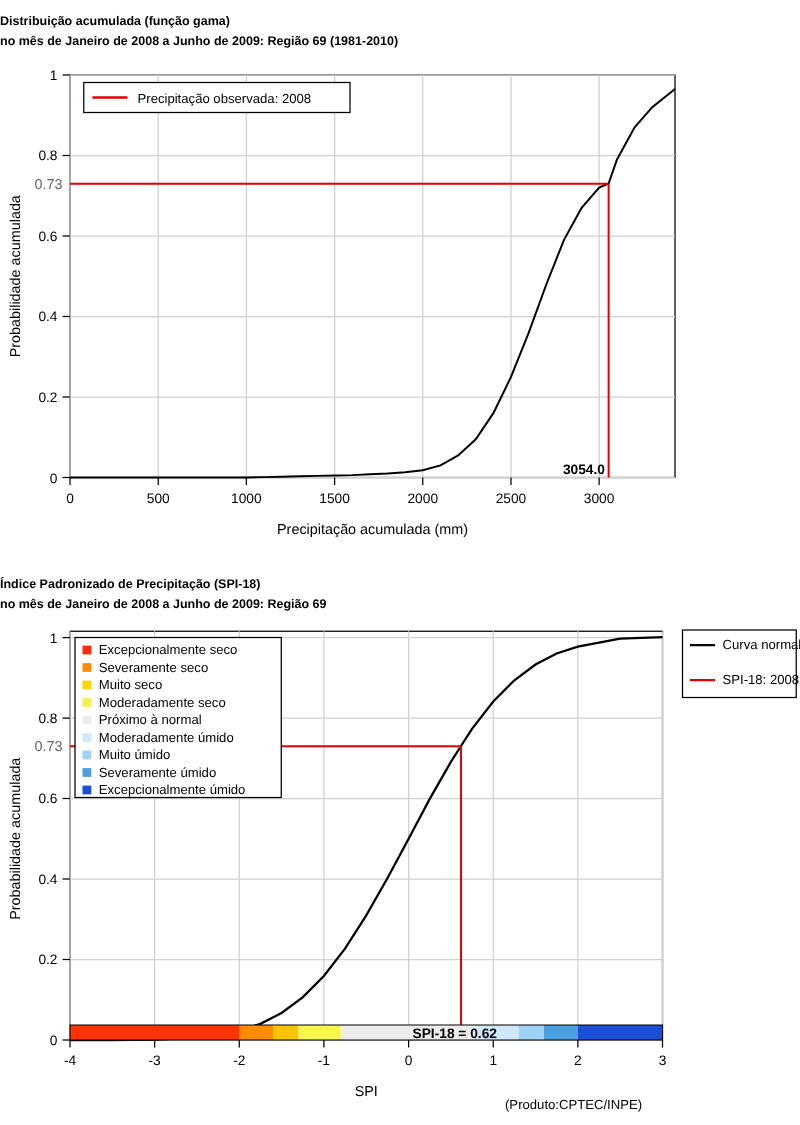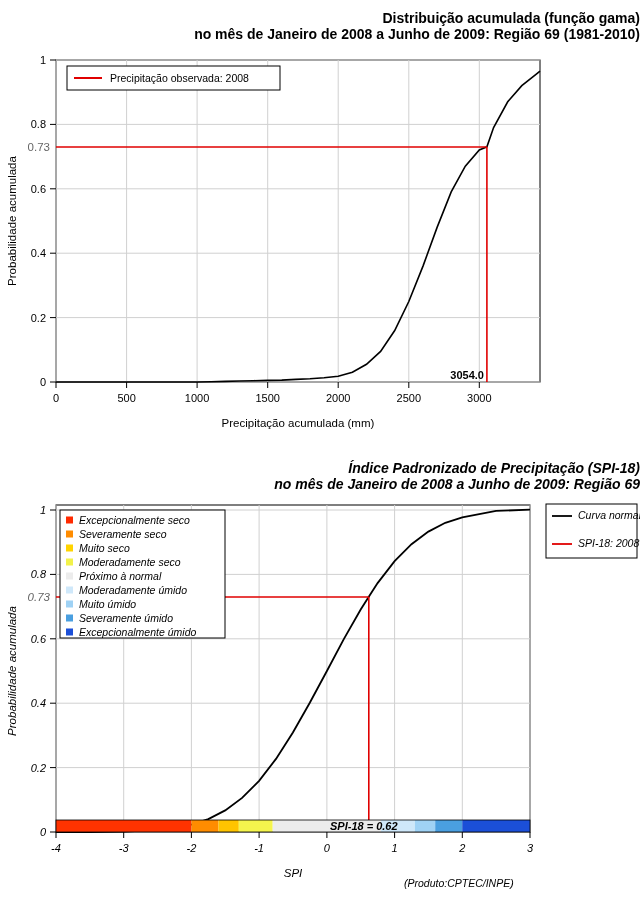--- a/index.html
+++ b/index.html
@@ -14,25 +14,25 @@
     color: #000000;
     overflow: hidden;
     position: relative;
   }
   .panel {
     position: absolute;
     left: 0;
     width: 640px;
   }
   #panel-top { top: 0; height: 450px; }
-  #panel-bottom { top: 450px; height: 450px; font-style: italic; }
+  #panel-bottom { top: 450px; height: 450px; }
 
   .title {
-    text-align: right;
-    font-size: 14px;
+    text-align: left;
+    font-size: 10px;
     font-weight: bold;
     line-height: 16px;
   }
   #panel-top .title { padding-top: 10px; }
   #panel-bottom .title { padding-top: 10px; }
 
   .plotwrap {
     position: absolute;
     left: 0;
     top: 0;

